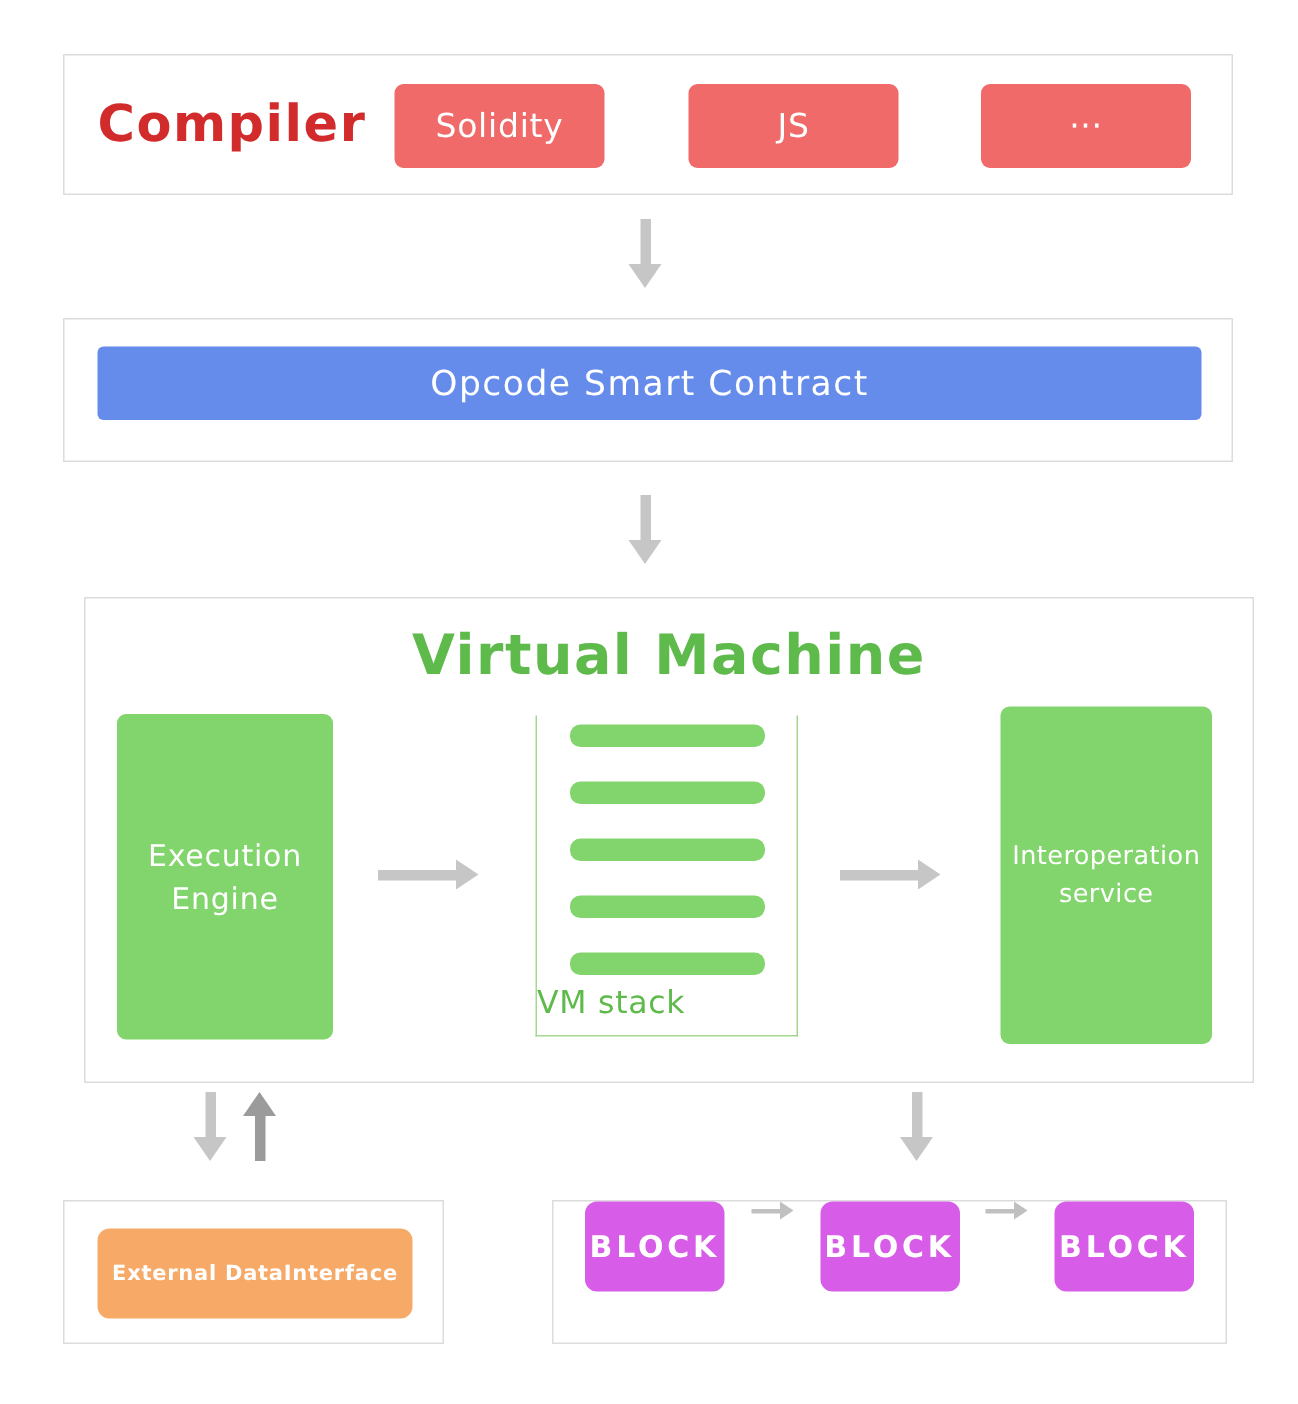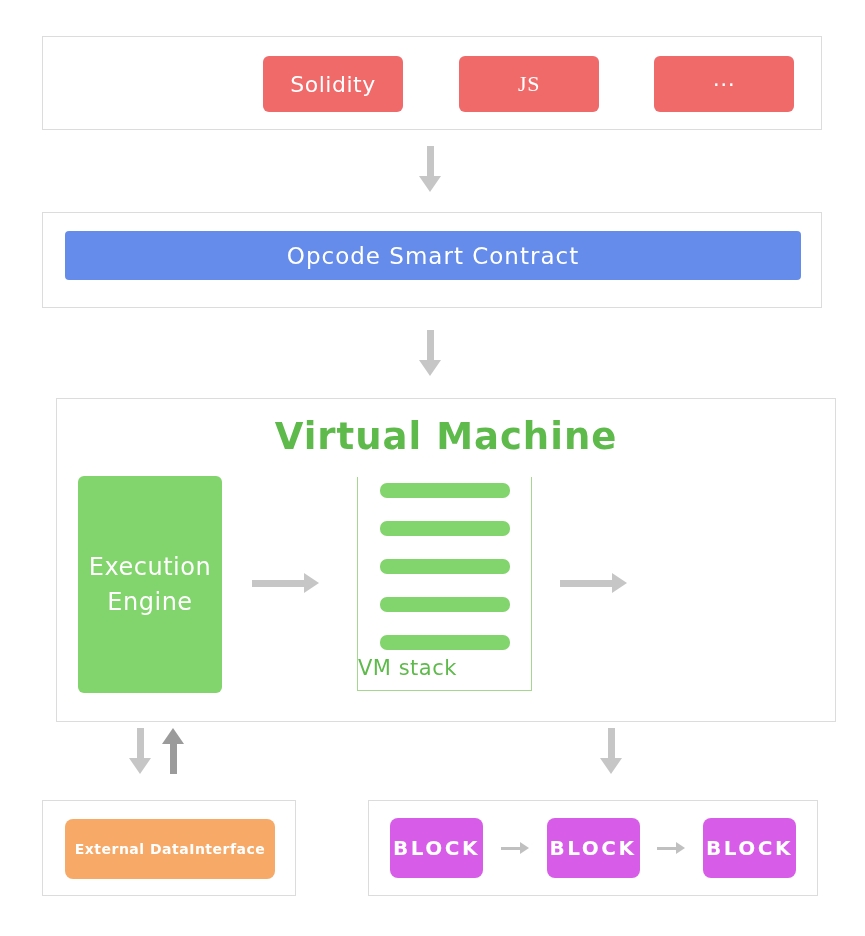--- a/index.html
+++ b/index.html
@@ -8,53 +8,53 @@
 
   .panel{position:absolute;background:#fff;border:1px solid #dcdcdc;box-sizing:border-box;}
 
   
   #compiler-panel{left:42px;top:36px;width:780px;height:94px;}
   .compiler-label{position:absolute;left:22px;top:50%;transform:translateY(-50%);
     font-size:34px;font-weight:bold;color:#d22b2b;letter-spacing:1px;}
   .lang-btn{position:absolute;top:19px;width:140px;height:56px;background:#f06a6a;
     border-radius:6px;color:#fff;font-size:22px;display:flex;align-items:center;
     justify-content:center;letter-spacing:0.5px;}
-  #lang-0{left:220px;text-align:right;} #lang-1{left:416px;font-family:Liberation Serif, serif;} #lang-2{left:611px;}
+  #lang-0{left:220px;text-align:right;} #lang-1{left:416px;} #lang-2{left:611px;}
 
   
   #opcode-panel{left:42px;top:212px;width:780px;height:96px;}
   .opcode-box{position:absolute;left:22px;top:18px;width:736px;height:49px;background:#668ceb;
     border-radius:4px;color:#fff;font-size:23px;display:flex;align-items:center;
     justify-content:center;letter-spacing:1px;}
 
   
   #vm-panel{left:56px;top:398px;width:780px;height:324px;text-decoration:underline;}
   .vm-title{position:absolute;left:0;right:0;top:16px;text-align:center;
     font-size:37px;font-weight:bold;color:#5fba4c;letter-spacing:1px;}
   .green-box{position:absolute;background:#82d46c;border-radius:6px;color:#fff;
     display:flex;flex-direction:column;align-items:center;justify-content:center;}
-  #exec-engine{left:21px;top:77px;width:144px;height:217px;font-size:24px;line-height:1.45;letter-spacing:0.5px;}
+  #exec-engine{left:21px;top:77px;width:144px;height:217px;font-size:20px;line-height:1.45;letter-spacing:0.5px;}
   #interop{left:610px;top:72px;width:141px;height:225px;font-size:17px;line-height:1.45;letter-spacing:0.3px;}
 
   #vm-stack{position:absolute;left:300px;top:78px;width:175px;height:214px;box-sizing:border-box;
     border-left:1px solid #a6d78f;border-right:1px solid #a6d78f;border-bottom:1px solid #a6d78f;}
   #stack-bars{position:absolute;left:0;right:0;top:6px;display:flex;flex-direction:column;
     align-items:center;gap:23px;}
   .stack-bar{width:130px;height:15px;background:#82d46c;border-radius:7px;}
   .stack-label{position:absolute;left:0;right:0;bottom:10px;text-align:left;
     color:#5fba4c;font-size:21px;letter-spacing:0.5px;}
 
   
   #external-panel{left:42px;top:800px;width:254px;height:96px;}
   .orange-box{position:absolute;left:22px;top:18px;width:210px;height:60px;background:#f7a967;
     border-radius:8px;color:#fff;font-size:14px;font-weight:bold;line-height:1.5;
     display:flex;align-items:center;justify-content:center;letter-spacing:0.5px;}
 
   #blocks-panel{left:368px;top:800px;width:450px;height:96px;
-    display:flex;align-items:center;justify-content:space-between;padding:0 21px;box-sizing:border-box;}
+    display:flex;align-items:flex-start;justify-content:space-between;padding:0 21px;box-sizing:border-box;}
   .block-box{width:93px;height:60px;background:#d75ce8;border-radius:8px;color:#fff;
     font-size:20px;font-weight:bold;letter-spacing:2.5px;display:flex;align-items:center;
     justify-content:center;flex:0 0 auto;}
 
   
   .arrow-down{position:absolute;display:flex;flex-direction:column;align-items:center;}
   .arrow-down .shaft{width:7px;height:30px;background:#c6c6c6;}
   .arrow-down .head{width:0;height:0;border-left:11px solid transparent;
     border-right:11px solid transparent;border-top:16px solid #c6c6c6;}
 
@@ -80,20 +80,21 @@
   #arrow-vm-external-down{left:129px;top:728px;}
   #arrow-external-vm-up{left:162px;top:728px;}
   #arrow-io-blocks{left:600px;top:728px;}
 </style>
 </head>
 <body>
 
 <div id="canvas">
 
   <div class="panel" id="compiler-panel">
+    <div class="compiler-label">Compiler</div>
     <div class="lang-btn" id="lang-0">Solidity</div>
     <div class="lang-btn" id="lang-1">JS</div>
     <div class="lang-btn" id="lang-2">···</div>
   </div>
 
   <div class="arrow-down" id="arrow-compiler-opcode">
     <div class="shaft"></div>
     <div class="head"></div>
   </div>
 
@@ -128,20 +129,24 @@
           <div class="stack-bar"></div>
         </div>
       <div class="stack-label">VM stack</div>
     </div>
 
     <div class="arrow-right" id="arrow-stack-io">
       <div class="shaft"></div>
       <div class="head"></div>
     </div>
 
+    <div class="green-box" id="interop">
+      <span>Interoperation</span>
+      <span>service</span>
+    </div>
   </div>
 
   <div class="arrow-down" id="arrow-vm-external-down">
     <div class="shaft"></div>
     <div class="head"></div>
   </div>
   <div class="arrow-up" id="arrow-external-vm-up">
     <div class="head"></div>
     <div class="shaft"></div>
   </div>

